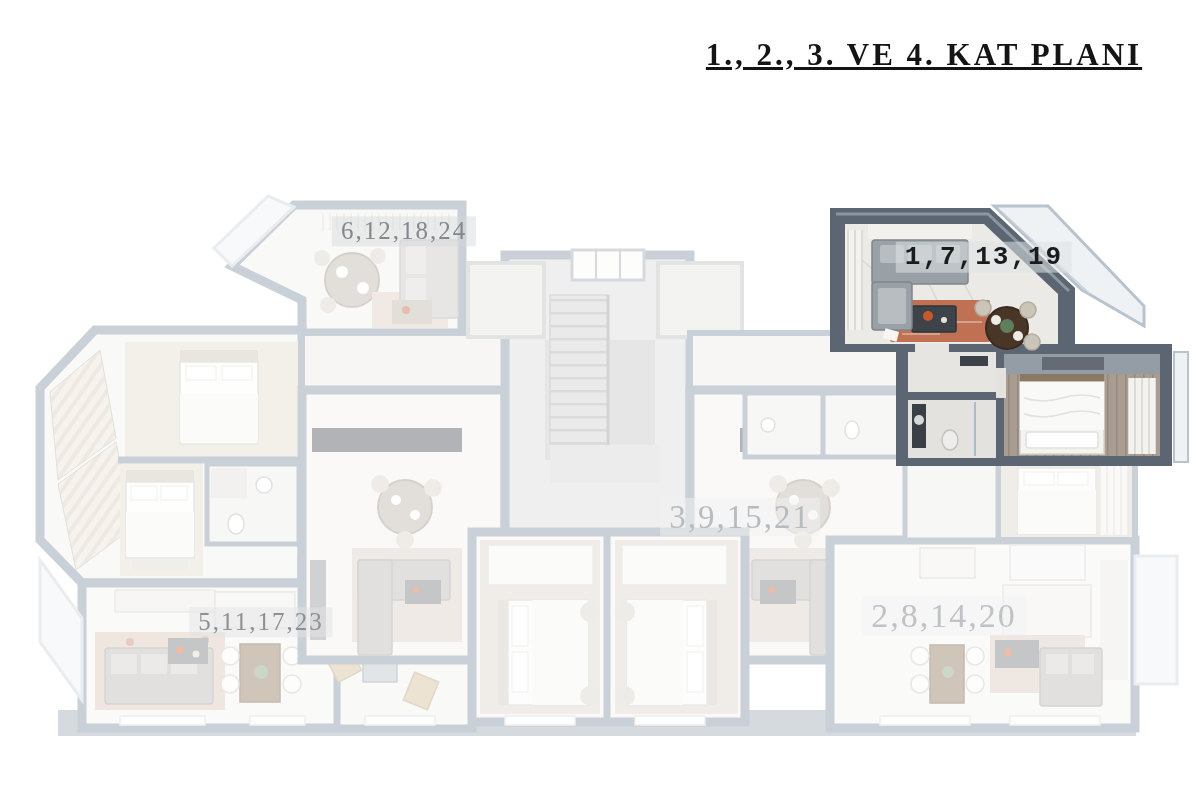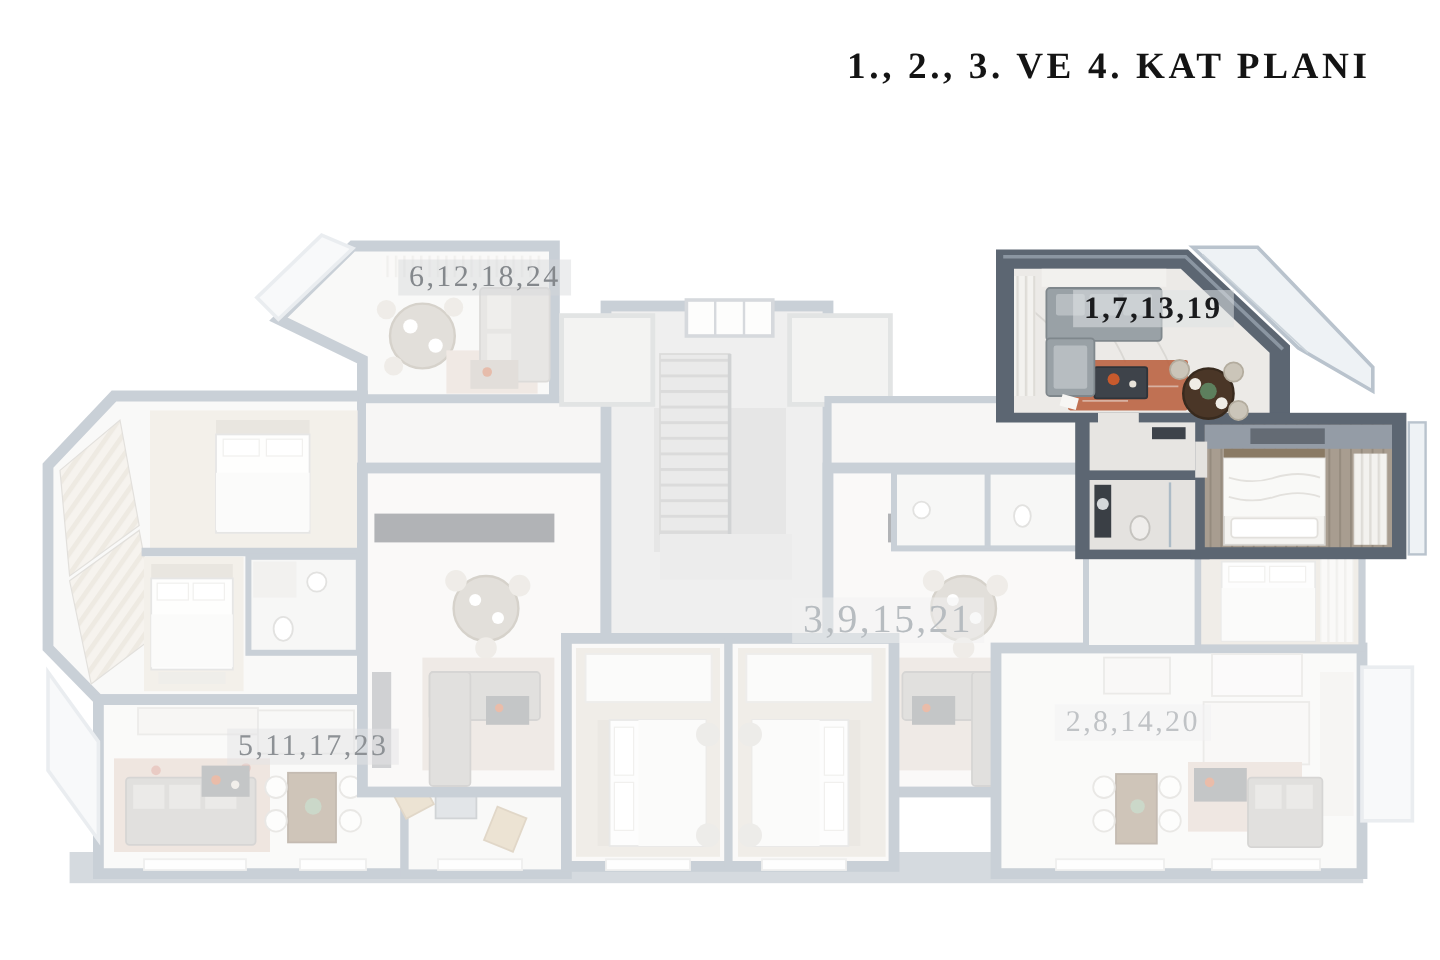--- a/index.html
+++ b/index.html
@@ -1,28 +1,28 @@
 <!DOCTYPE html>
 <html><head>
 <meta charset="utf-8">
 <style>
   html,body{margin:0;padding:0;background:#ffffff;}
   .screen{position:relative;width:1200px;height:800px;background:#ffffff;overflow:hidden;
           font-family:"Liberation Serif","DejaVu Serif",serif;}
   .plan-title{position:absolute;left:924px;top:55px;transform:translate(-50%,-50%);
-              font-weight:700;font-size:31px;letter-spacing:3px;color:#141414;white-space:nowrap;}
+              font-weight:700;font-size:31px;letter-spacing:3px;color:#141414;white-space:nowrap;text-decoration:underline;}
   svg{position:absolute;left:0;top:0;}
   .lbl{position:absolute;transform:translate(-50%,-50%);white-space:nowrap;
        letter-spacing:2px;padding:1px 9px;line-height:1.1;}
   .lbl-unit6{left:404px;top:231px;font-size:25px;color:#84888c;background:rgba(213,215,218,.45);}
-  .lbl-unit1{left:961px;top:257px;font-size:26px;font-weight:600;color:#1a1b1d;background:rgba(222,225,228,.55);}
+  .lbl-unit1{left:984px;top:257px;font-size:26px;font-weight:600;color:#1a1b1d;background:rgba(222,225,228,.55);font-family:Liberation Mono, monospace;}
   .lbl-unit4{left:471px;top:518px;font-size:25px;color:#b7bcc0;background:rgba(241,241,242,.5);}
   .lbl-unit3{left:740px;top:517px;font-size:33px;color:#b7bcc0;background:rgba(241,241,242,.5);}
   .lbl-unit5{left:261px;top:622px;font-size:25px;color:#8d9195;background:rgba(227,228,230,.5);}
-  .lbl-unit2{left:944px;top:602px;font-size:25px;color:#c0c3c6;background:rgba(242,242,243,.5);}
+  .lbl-unit2{left:944px;top:616px;font-size:34px;color:#c0c3c6;background:rgba(242,242,243,.5);}
 </style>
 </head>
 <body>
 
 <div class="screen">
 
   <svg width="1200" height="800" viewBox="0 0 1200 800">
     <defs>
       <pattern id="deckStripes" width="10" height="10" patternUnits="userSpaceOnUse" patternTransform="rotate(35)">
         <rect width="10" height="10" fill="#e9e2d6"></rect>

